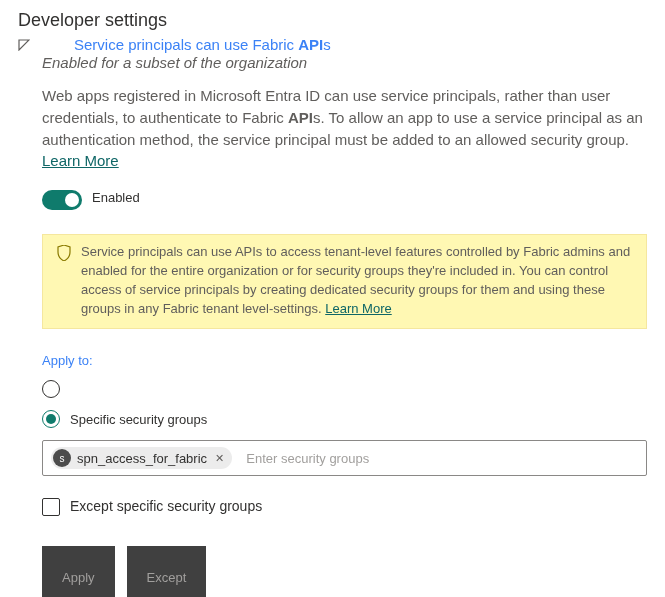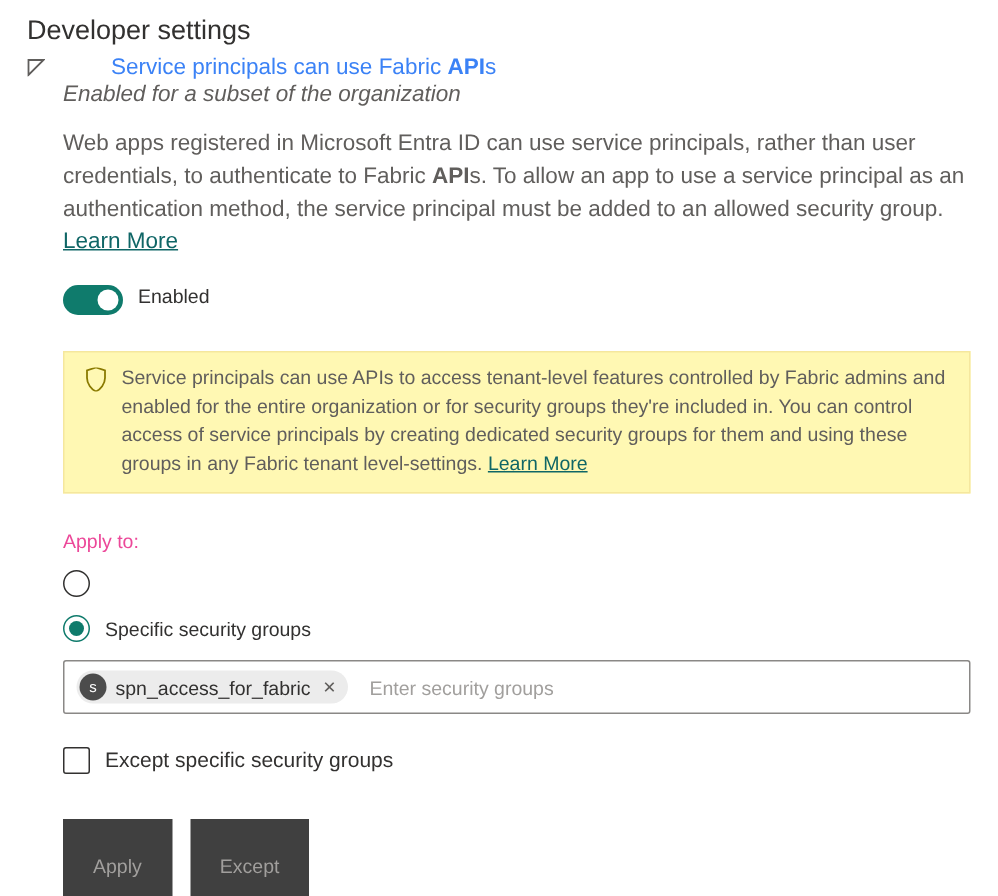--- a/index.html
+++ b/index.html
@@ -86,21 +86,21 @@
       border: 1px solid #f5e79e;
       padding: 8px 5px 10px 14px;
       display: flex;
       gap: 10px;
       font-size: 13px;
       color: #605e5c;
       line-height: 1.45;
       margin-bottom: 24px;
     }
     .shield-icon { flex-shrink: 0; color: #8a7a00; padding-top: 2px; }
-    .section-label { font-size: 13px; color: #ec4899; margin-bottom: 12px; margin-top: 24px; }
+    .section-label { font-size: 13px; color: #3b82f6; margin-bottom: 12px; margin-top: 24px; }
     .radio-row {
       display: flex;
       align-items: center;
       gap: 10px;
       margin-bottom: 12px;
       cursor: pointer;
     }
     .radio {
       width: 18px;
       height: 18px;

